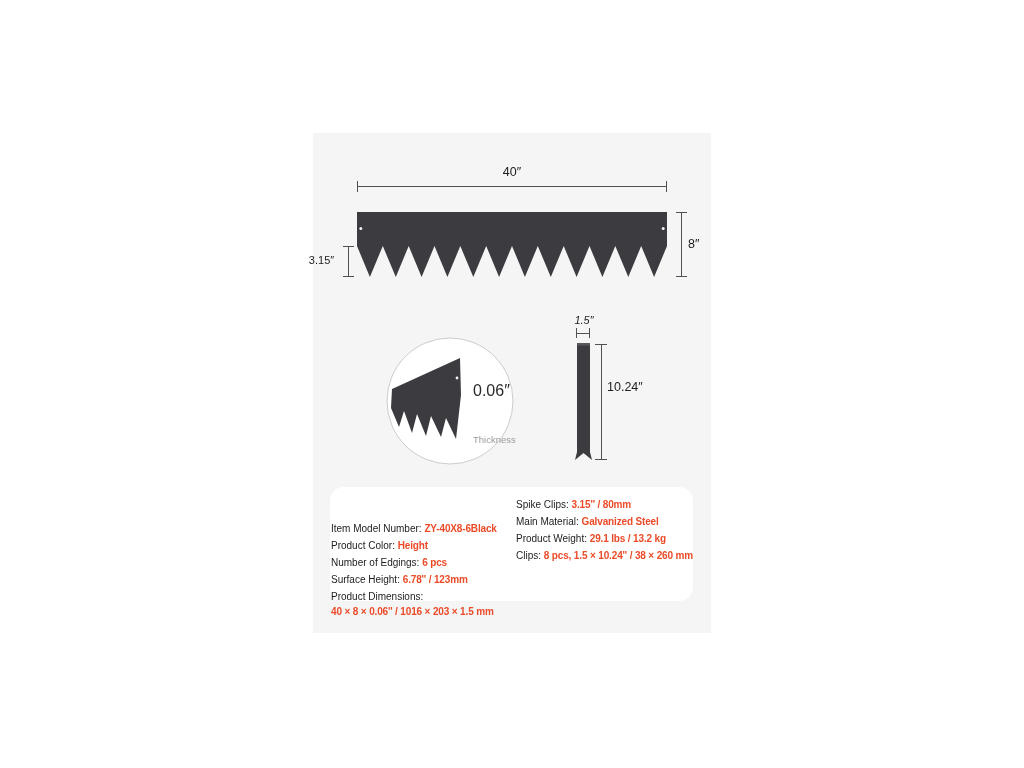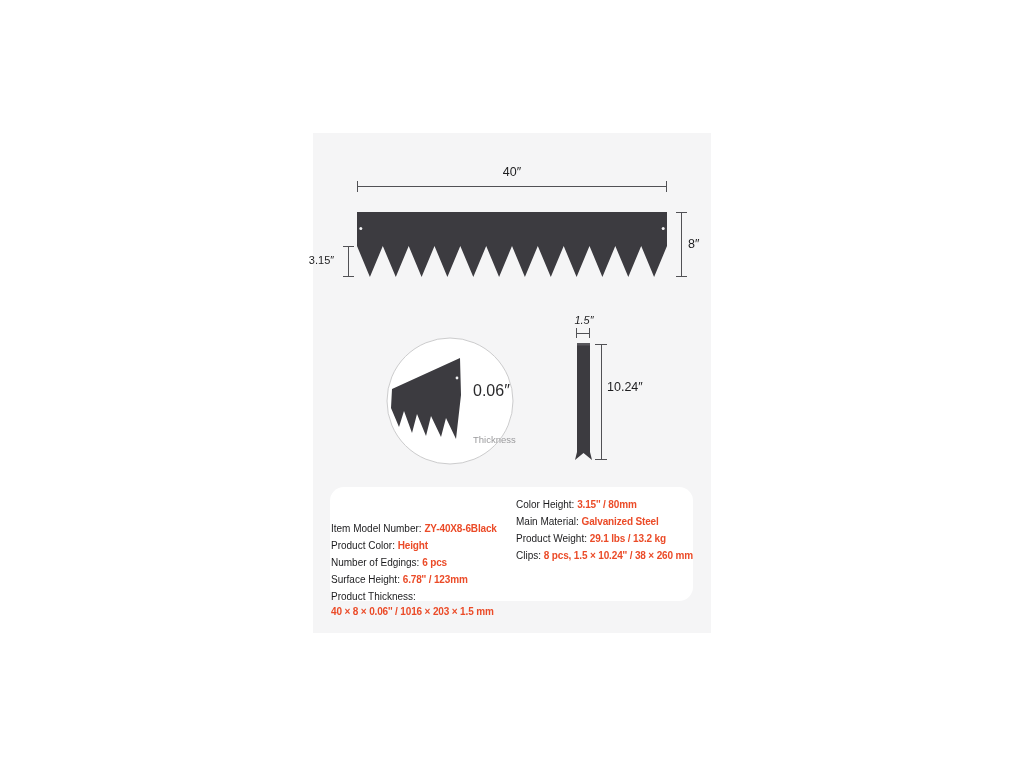--- a/index.html
+++ b/index.html
@@ -95,23 +95,23 @@
   <div class="dimline" style="left:595px;top:344px;width:12px;height:1px;"></div>
   <div class="dimline" style="left:595px;top:459px;width:12px;height:1px;"></div>
   <div class="dimlabel" style="left:607px;top:381px;text-align:right;">10.24″</div>
 
   <div class="spec-panel">
     <div class="spec-col left">
       <div><span class="spec-label">Item Model Number: </span><span class="spec-value">ZY-40X8-6Black</span></div>
       <div><span class="spec-label">Product Color: </span><span class="spec-value">Height</span></div>
       <div><span class="spec-label">Number of Edgings: </span><span class="spec-value">6 pcs</span></div>
       <div><span class="spec-label">Surface Height: </span><span class="spec-value">6.78'' / 123mm</span></div>
-      <div><span class="spec-label">Product Thickness:</span></div>
+      <div><span class="spec-label">Product Dimensions:</span></div>
       <div class="spec-value-line"><span class="spec-value">40 × 8 × 0.06'' / 1016 × 203 × 1.5 mm</span></div>
     </div>
     <div class="spec-col right">
-      <div><span class="spec-label">Color Height: </span><span class="spec-value">3.15'' / 80mm</span></div>
+      <div><span class="spec-label">Spike Clips: </span><span class="spec-value">3.15'' / 80mm</span></div>
       <div><span class="spec-label">Main Material: </span><span class="spec-value">Galvanized Steel</span></div>
       <div><span class="spec-label">Product Weight: </span><span class="spec-value">29.1 lbs / 13.2 kg</span></div>
       <div><span class="spec-label">Clips: </span><span class="spec-value">8 pcs, 1.5 × 10.24'' / 38 × 260 mm</span></div>
     </div>
   </div>
 </div>
 
 </body></html>

